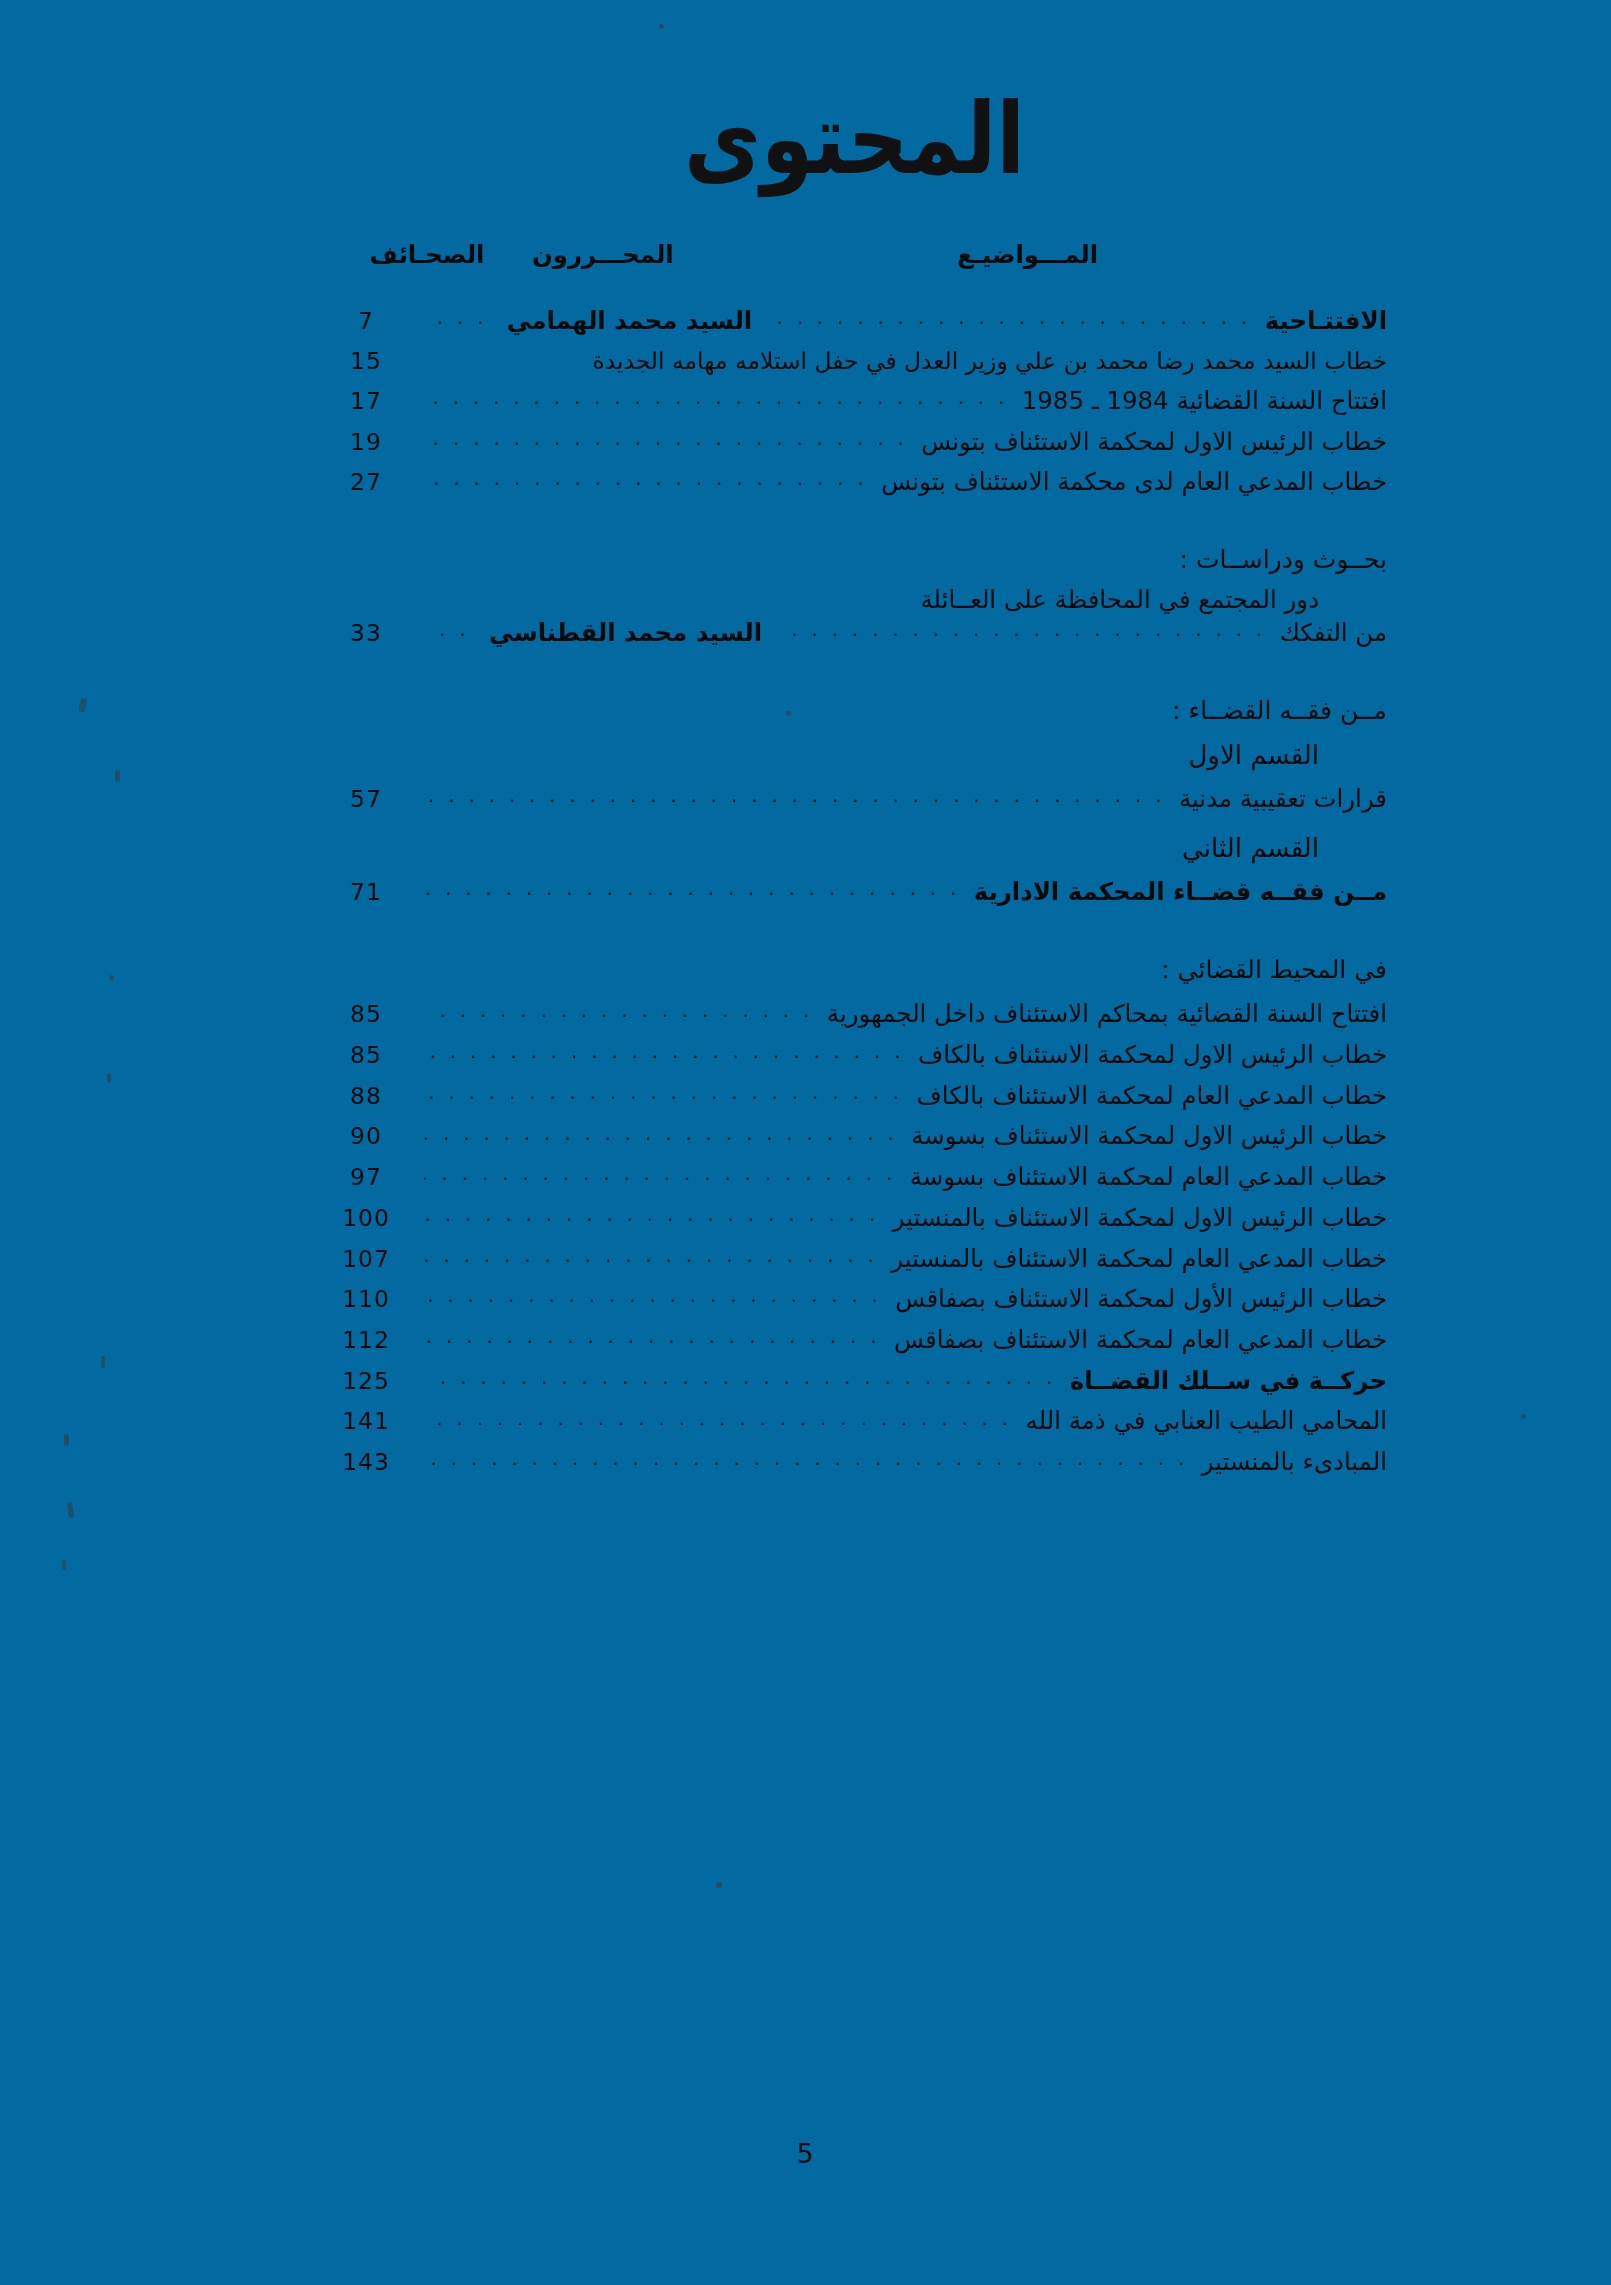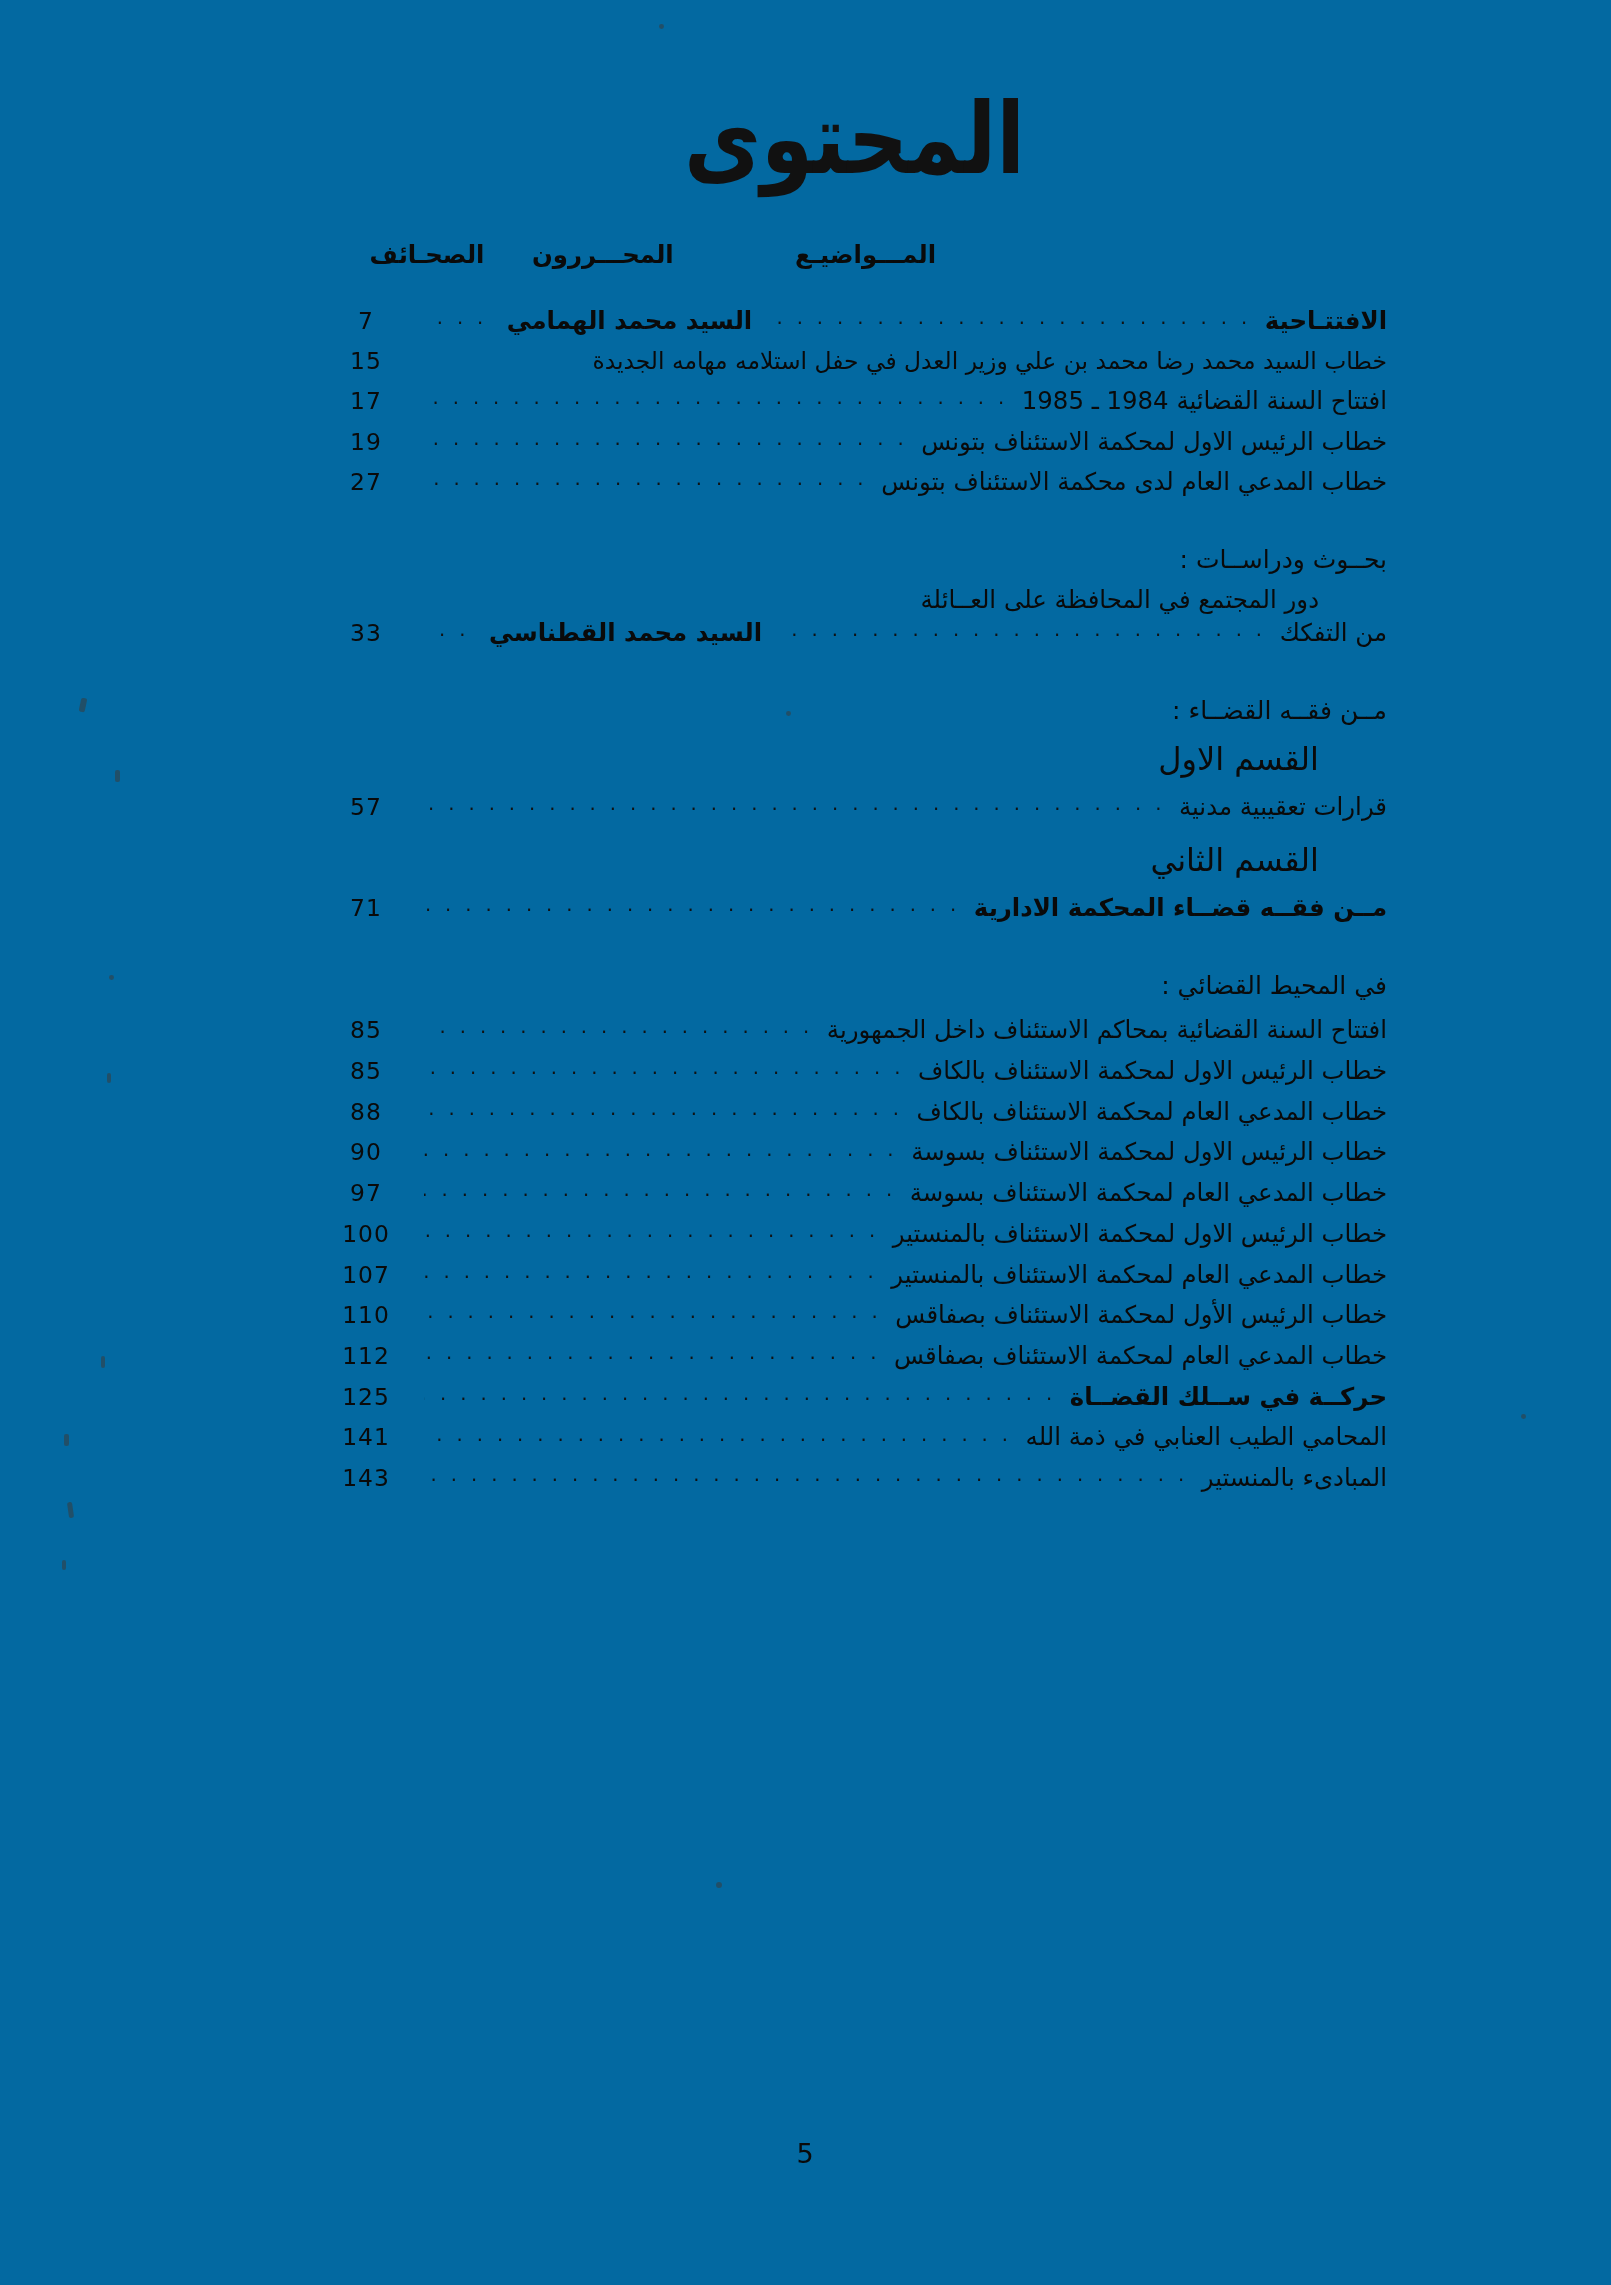--- a/index.html
+++ b/index.html
@@ -60,21 +60,21 @@
     display: flex;
     flex-direction: row;
     align-items: baseline;
     margin-bottom: 33px;
     font-weight: bold;
     font-size: 24.4px;
     letter-spacing: 1px;
   }
   .ch-subjects {
     flex: 1 1 auto;
-    text-align: left;
+    text-align: center;
     padding-right: 127px;
   }
   .ch-authors {
     flex: 0 0 263px;
     text-align: left;
   }
   .ch-pages {
     flex: 0 0 210px;
     text-align: center;
   }
@@ -122,21 +122,21 @@
   }
 
   
   .section-head {
     font-size: 25px;
     font-weight: normal;
     margin: 25px 0 11.7px 0;
     letter-spacing: 1px;
   }
   .sub-head {
-    font-size: 32px;
+    font-size: 26px;
     margin: 15.6px 0 9.8px 0;
     padding-right: 68px;
   }
   .plain-line {
     font-size: 24.4px;
     margin: 7.8px 0 0 0;
     padding-right: 68px;
   }
   .spacer-sm { height: 15.6px; }
 

